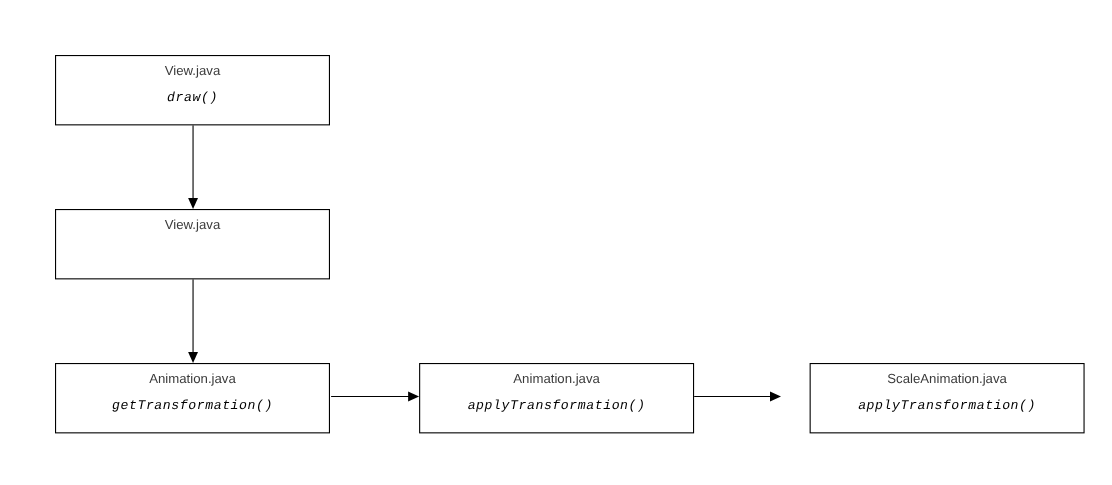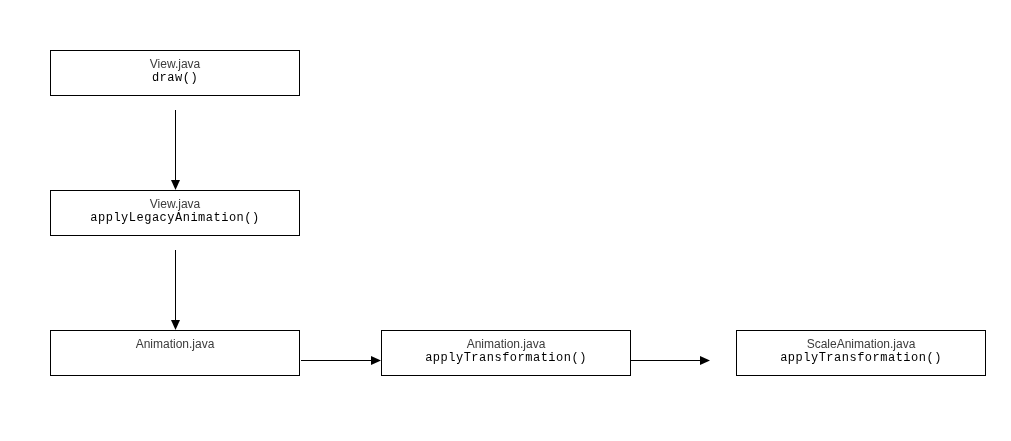--- a/index.html
+++ b/index.html
@@ -13,40 +13,42 @@
     width: 1011px; height: 441px;
     background: var(--background, #ffffff);
     overflow: hidden;
   }
   .arrow-layer {
     position: absolute; left: 0; top: 0;
   }
   .node {
     position: absolute;
     box-sizing: border-box;
-    width: 250px; height: 46px;
+    width: 250px; height: 64px;
     border: 1px solid var(--node-border, #000000);
     background: var(--node-fill, #ffffff);
     display: flex;
     flex-direction: column;
     align-items: center;
     text-align: center;
   }
   .node-file {
     margin-top: 6px;
     font-size: 12px;
     line-height: 14px;
     color: var(--file-label, #3b3b3b);
   }
   .node-method {
+    margin-top: 11px;
     font-family: "Liberation Mono", "DejaVu Sans Mono", monospace;
     font-size: 12px;
     line-height: 14px;
     letter-spacing: 0.5px;
     color: var(--method-label, #000000);
+    font-style: italic;
   }
   .watermark {
     position: absolute;
     top: 408px; right: 14px;
     font-size: 17px;
     letter-spacing: 0.5px;
     color: var(--watermark, #c9c9c9);
   }
   #node-0 { left: 50px;  top: 50px;  }
   #node-1 { left: 50px;  top: 190px; }
@@ -78,25 +80,25 @@
     </g>
   </svg>
 
   <div class="node" id="node-0">
     <div class="node-file">View.java</div>
     <div class="node-method">draw()</div>
   </div>
 
   <div class="node" id="node-1">
     <div class="node-file">View.java</div>
-    <div class="node-method">applyLegacyAnimation()</div>
   </div>
 
   <div class="node" id="node-2">
     <div class="node-file">Animation.java</div>
+    <div class="node-method">getTransformation()</div>
   </div>
 
   <div class="node" id="node-3">
     <div class="node-file">Animation.java</div>
     <div class="node-method">applyTransformation()</div>
   </div>
 
   <div class="node" id="node-4">
     <div class="node-file">ScaleAnimation.java</div>
     <div class="node-method">applyTransformation()</div>

